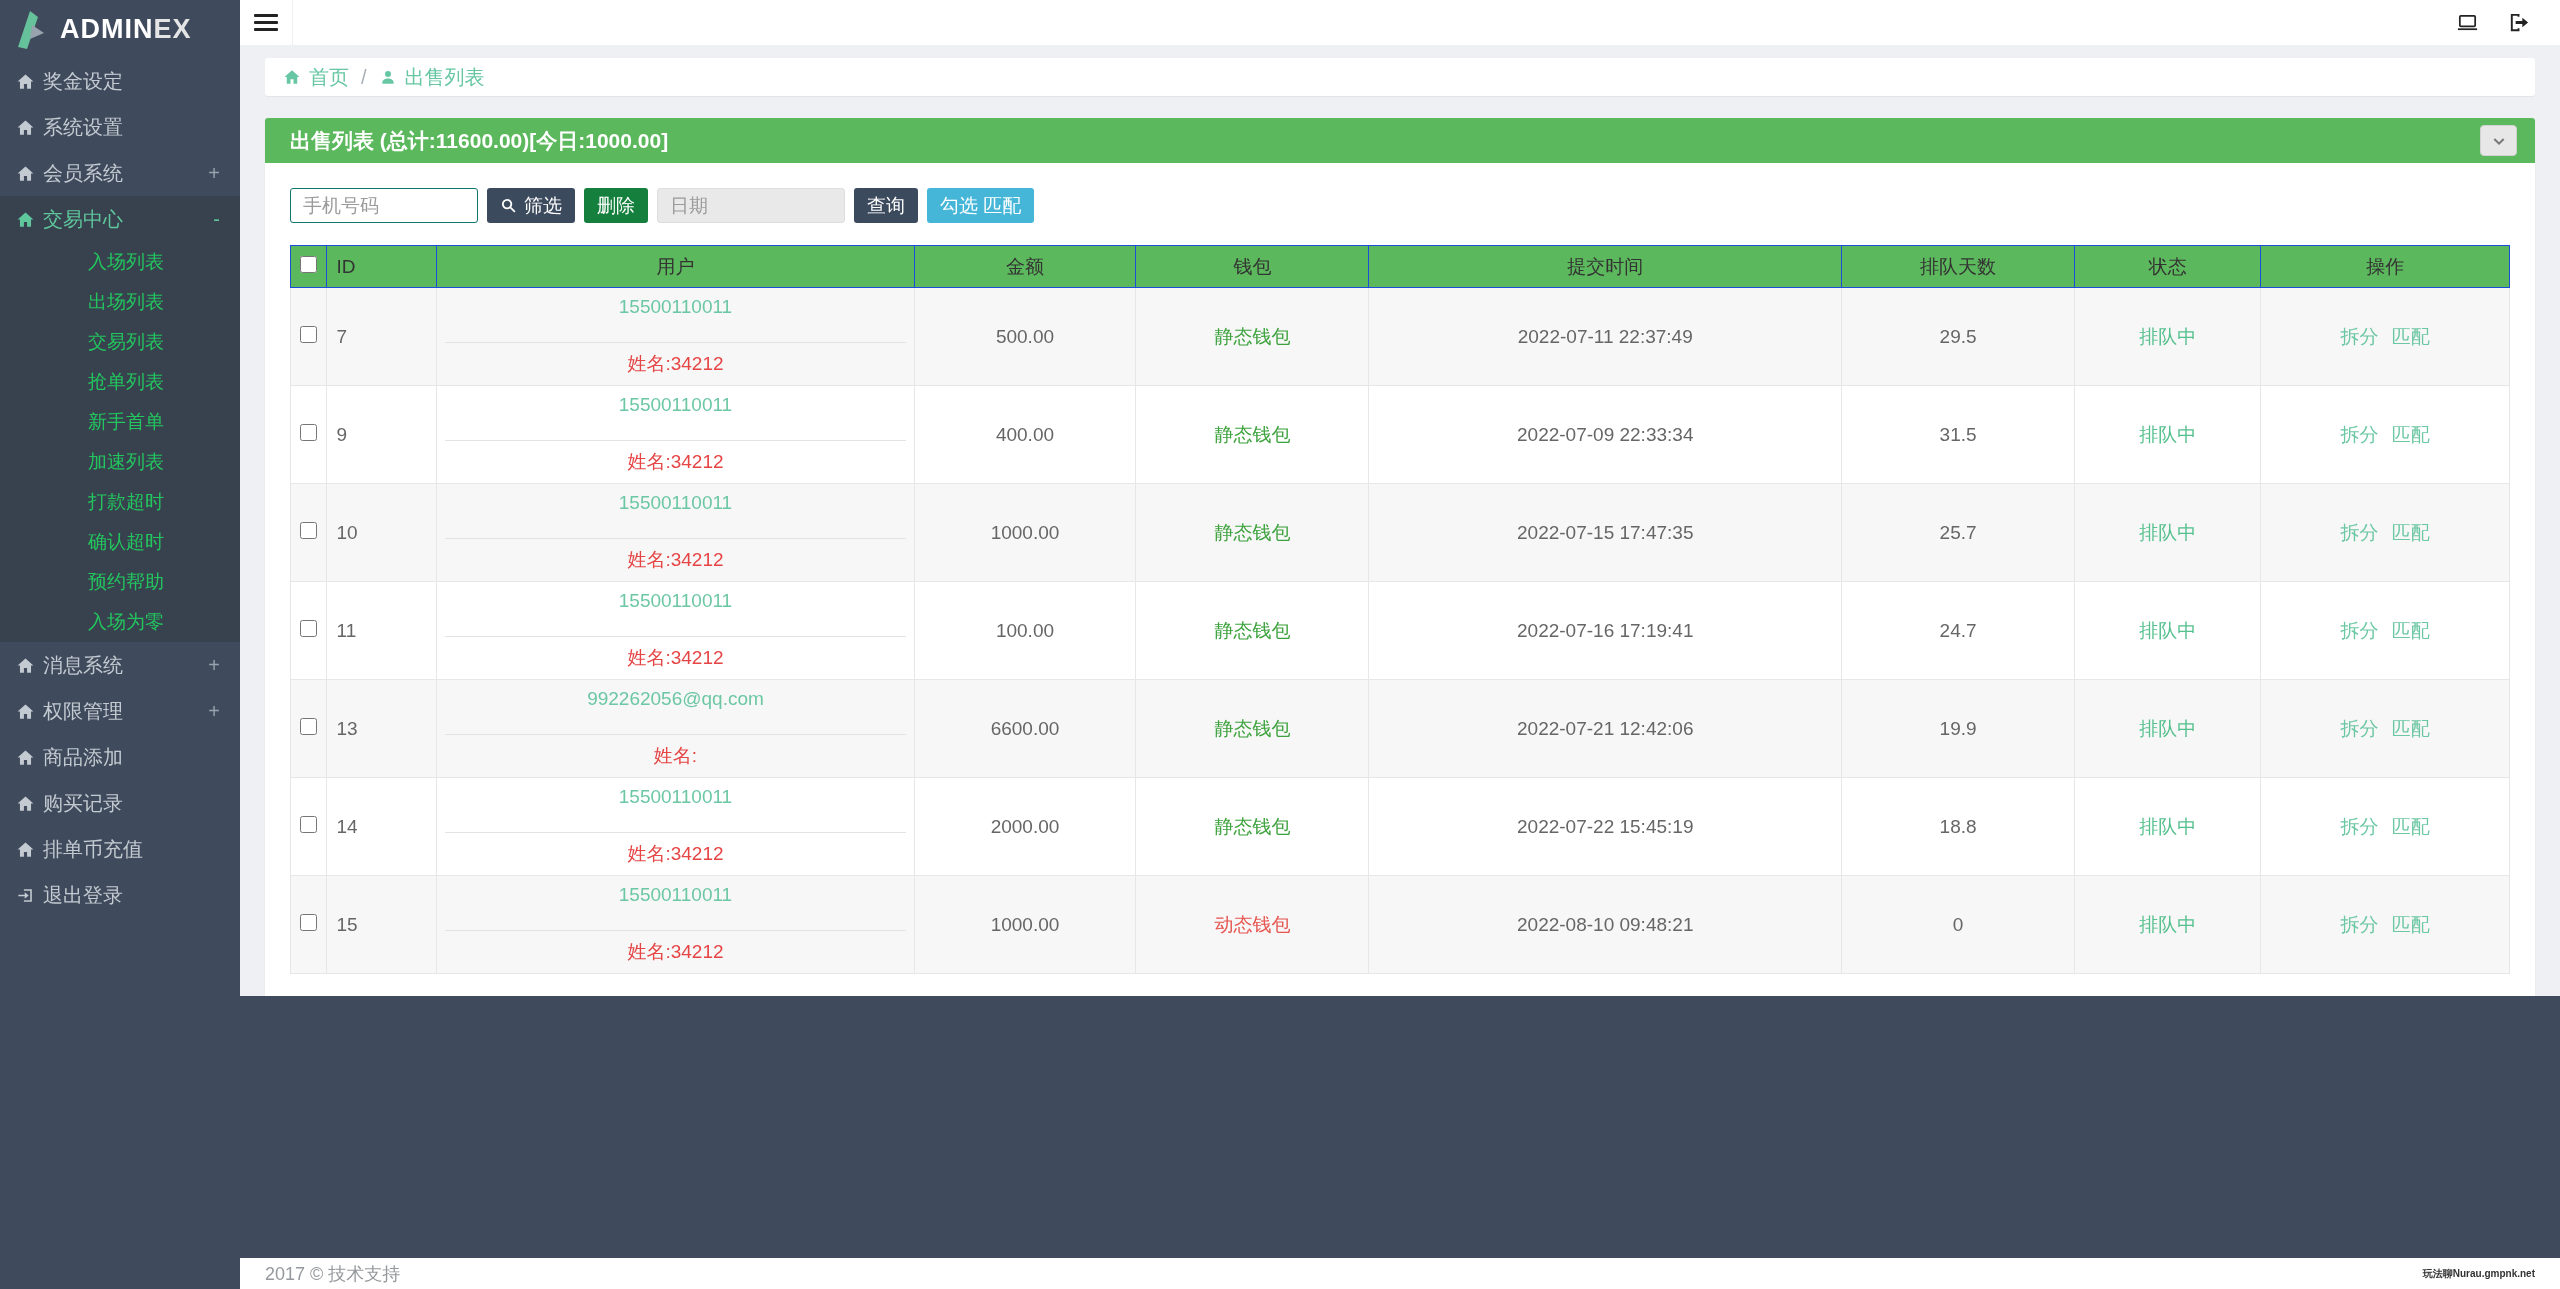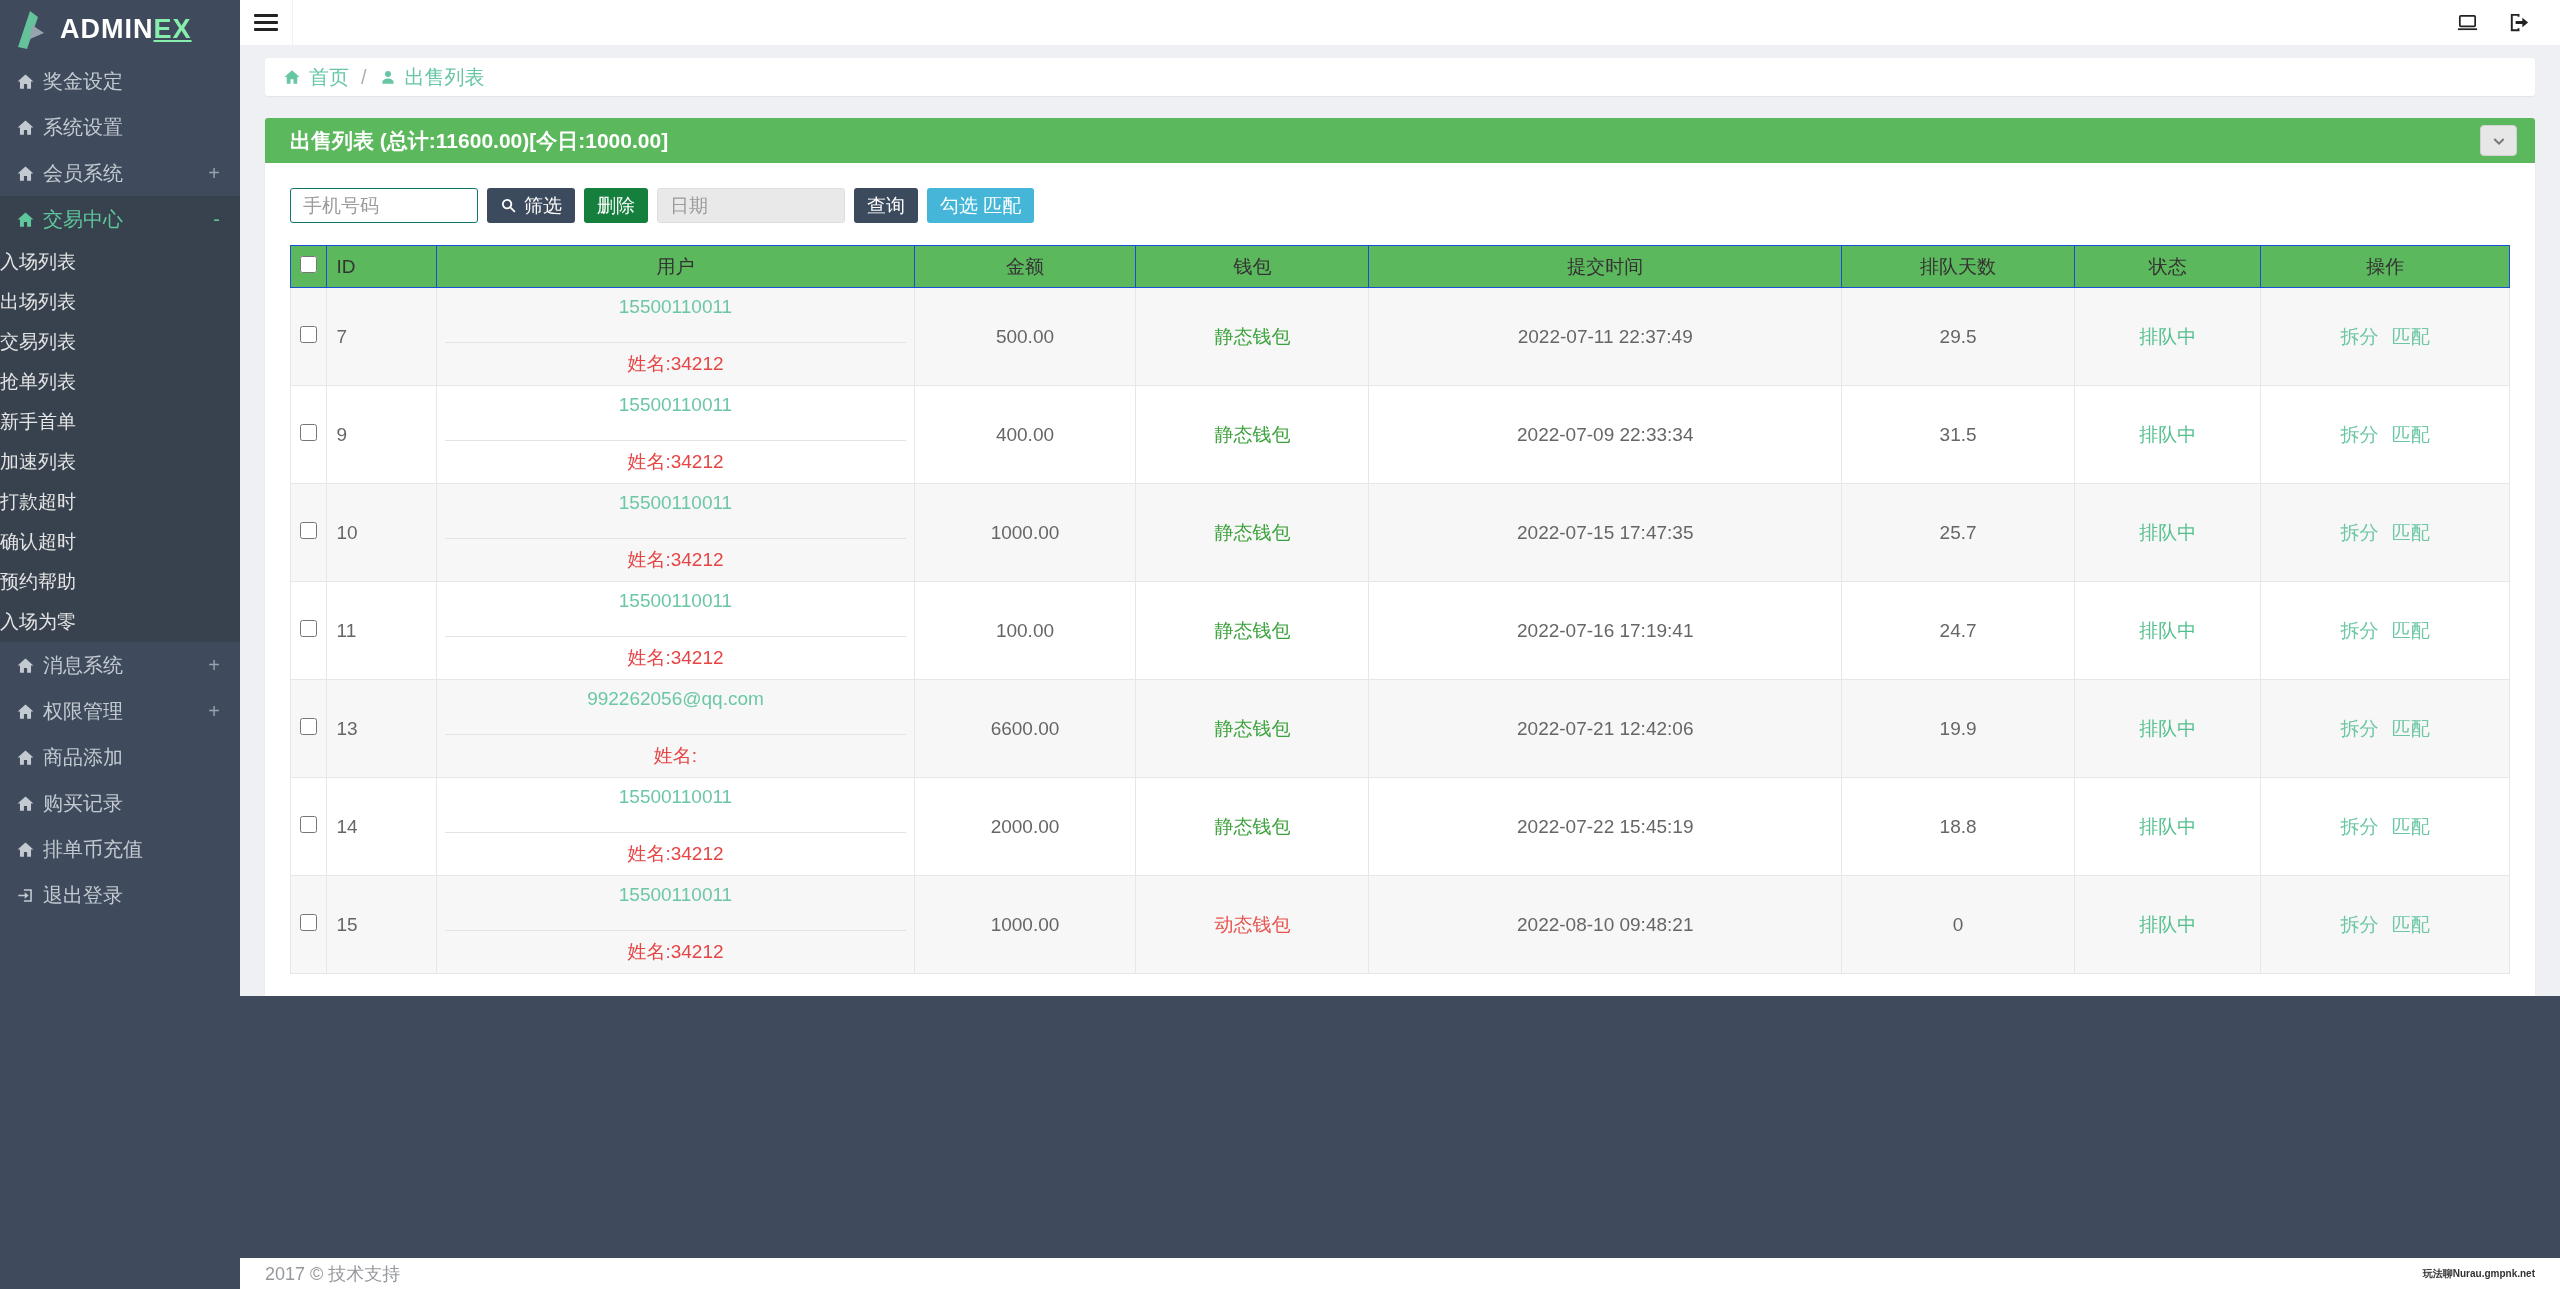--- a/index.html
+++ b/index.html
@@ -8,32 +8,32 @@
     display: flex;
     overflow: hidden;
     background: #3f4a5c;
     font-family: "Liberation Sans", "DejaVu Sans", sans-serif;
   }
 
   
   .sidebar { width: 240px; flex: none; background: #3f4a5c; color: #bcc4cc; }
   .logo { height: 58px; display: flex; align-items: center; padding-left: 14px; gap: 10px; }
   .logo-text { font-size: 27px; font-weight: 700; color: #ffffff; letter-spacing: 1px; }
-  .logo-accent { color: #86efac; text-decoration: underline; }
+  .logo-accent { color: #e5e5e5; }
   .nav-item {
     height: 46px; display: flex; align-items: center;
     padding: 0 20px 0 16px; font-size: 20px; cursor: pointer; gap: 8px; color: #c3cad1;
   }
   .nav-item svg { flex: none; }
   .nav-badge { margin-left: auto; font-size: 20px; color: #98a2ad; }
   .nav-group-active { background: #38424e; }
   .nav-item.parent-active, .nav-item.parent-active .nav-badge { color: #5ec79b; }
   .sub-item {
     height: 40px; display: flex; align-items: center;
-    font-size: 19px; color: #e5e5e5; cursor: pointer;
+    padding-left: 88px; font-size: 19px; color: #22c55e; cursor: pointer;
   }
 
   
   .main { flex: 1; display: flex; flex-direction: column; min-width: 0; }
   .topbar { height: 45px; background: #ffffff; display: flex; align-items: center; flex: none; }
   .hamburger {
     width: 53px; height: 45px; display: flex; flex-direction: column;
     justify-content: center; align-items: center; gap: 4px;
     border-right: 1px solid #f0f0f0; cursor: pointer; background: #fff;
   }

